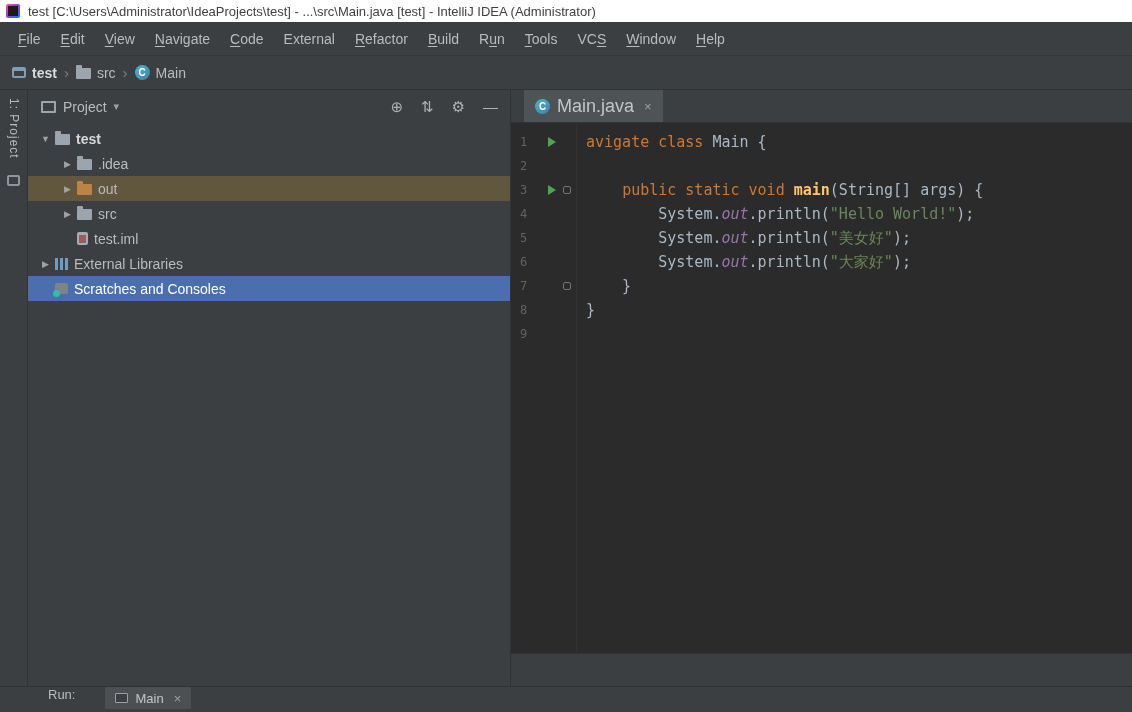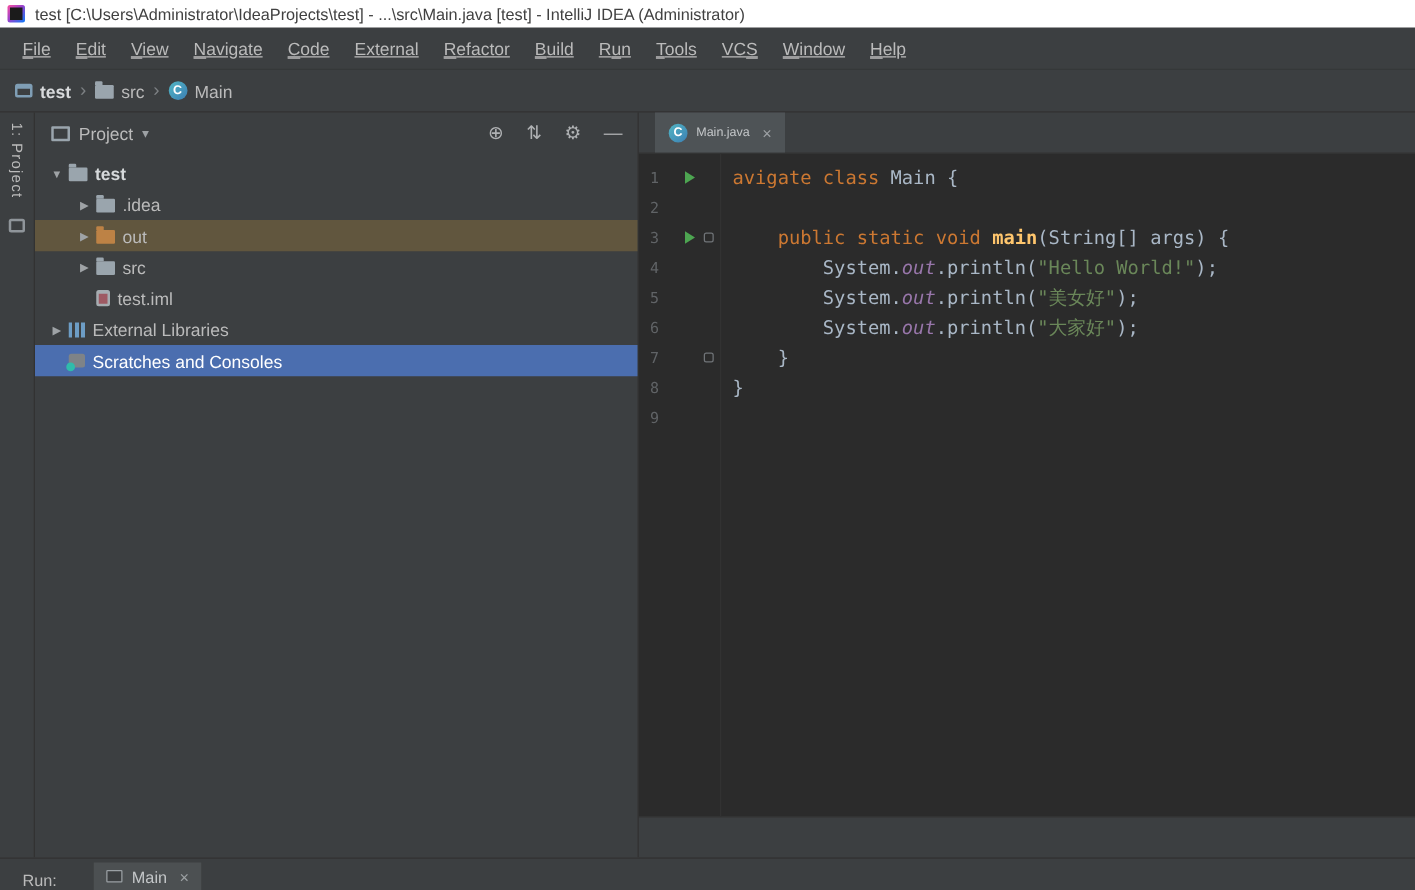--- a/index.html
+++ b/index.html
@@ -13,21 +13,21 @@
 
   
   .titlebar { height:22px; flex:0 0 auto; background:#ffffff; display:flex; align-items:center; padding:0 6px; gap:8px; }
   .logo { width:14px; height:14px; border-radius:2px; flex:0 0 auto;
           background:linear-gradient(135deg,#fb4f9e 0%,#9a41cb 45%,#087cfa 100%); position:relative; }
   .logo::after { content:""; position:absolute; inset:2px; background:#1b1b1b; }
   .title-text { font-size:13px; color:#414141; white-space:nowrap; }
 
   
   .menubar { height:34px; flex:0 0 auto; display:flex; align-items:center; padding:0 8px; border-bottom:1px solid #353839; }
-  .menu-item { color:#bbbbbb; font-size:14px; padding:4px 10px; cursor:default;text-decoration:underline; }
+  .menu-item { color:#bbbbbb; font-size:14px; padding:4px 10px; cursor:default; }
   .menu-item u { text-underline-offset:2px; }
 
   
   .breadcrumbs { height:33px; flex:0 0 auto; display:flex; align-items:center; padding:0 12px; gap:4px; }
   .crumb { display:flex; align-items:center; gap:6px; font-size:14px; color:#bbbbbb; }
   .crumb.bold .crumb-label { font-weight:bold; color:#d8dadc; }
   .crumb-sep { color:#7d8184; font-size:15px; margin:0 3px; }
 
   
   .main { flex:1; min-height:0; display:flex; border-top:1px solid #323232; }
@@ -70,42 +70,42 @@
   .ic-class { width:15px; height:15px; border-radius:50%; background:linear-gradient(135deg,#51b6c4,#3c7fb4);
               color:#fff; font-size:10px; font-weight:bold; display:inline-flex; align-items:center; justify-content:center; flex:0 0 auto; }
   .ic-project { width:14px; height:11px; background:#7f9eb5; border-radius:2px; position:relative; flex:0 0 auto; }
   .ic-project::after { content:""; position:absolute; left:2px; right:2px; top:4px; bottom:2px; background:#3c3f41; }
   .ic-console { width:13px; height:10px; border:1px solid #9aa0a4; background:#3c3f41; border-radius:1px; flex:0 0 auto; }
 
   
   .editor-col { flex:1; min-width:0; display:flex; flex-direction:column; background:#2b2b2b; }
   .tabbar { height:33px; flex:0 0 auto; background:#3c3f41; border-bottom:1px solid #323232; display:flex; align-items:flex-end; padding-left:13px; }
   .tab { height:32px; display:flex; align-items:center; gap:7px; padding:0 11px; background:#4e5356; }
-  .tab-label { color:#c3c6c8; font-size:10px; }
+  .tab-label { color:#c3c6c8; font-size:18px; }
   .tab-close { color:#9da1a4; font-size:13px; margin-left:3px; }
 
   .code-area { flex:1; min-height:0; padding-top:7px; position:relative; overflow:hidden; }
   .code-area::after { content:""; position:absolute; left:65px; top:0; bottom:0; width:1px; background:#323232; }
   .code-line { display:flex; height:24px; line-height:24px; }
   .ln { width:30px; flex:0 0 auto; padding-left:9px; color:#606366; font-family:"DejaVu Sans Mono",monospace; font-size:12px; }
   .gut-run { width:22px; flex:0 0 auto; display:flex; align-items:center; justify-content:center; }
   .run-arrow { width:0; height:0; border-left:8px solid #4da551; border-top:5px solid transparent; border-bottom:5px solid transparent; }
   .gut-fold { width:13px; flex:0 0 auto; display:flex; align-items:center; }
   .fold-box { width:8px; height:8px; border:1px solid #707478; border-radius:2px; }
   .code-text { flex:1; padding-left:10px; white-space:pre; font-family:"DejaVu Sans Mono",monospace; font-size:15px; color:#a9b7c6; }
   .tok-kw  { color:#cc7832; }
   .tok-pl  { color:#a9b7c6;margin-top:16px; }
   .tok-str { color:#6a8759; }
   .tok-fld { color:#9876aa; font-style:italic; }
   .tok-mth { color:#ffc66d; font-weight:bold; }
 
   .editor-bottom { height:33px; flex:0 0 auto; background:#3c3f41; border-top:1px solid #323232; }
 
   
-  .runbar { height:26px; flex:0 0 auto; background:#3c3f41; border-top:1px solid #323232; display:flex; align-items:flex-end; padding-left:18px; }
+  .runbar { height:26px; flex:0 0 auto; background:#3c3f41; border-top:1px solid #323232; display:flex; align-items:flex-start; padding-left:48px; }
   .runbar-label { font-size:13px; color:#bbbbbb; }
   .run-tab { margin-left:30px; height:22px; display:flex; align-items:center; gap:7px; padding:0 10px; background:#4c5052; }
   .run-tab-label { color:#c3c6c8; font-size:13px; }
 </style>
 </head>
 <body>
 
 <div class="titlebar">
   <span class="logo"></span>
   <span class="title-text">test [C:\Users\Administrator\IdeaProjects\test] - ...\src\Main.java [test] - IntelliJ IDEA (Administrator)</span>

